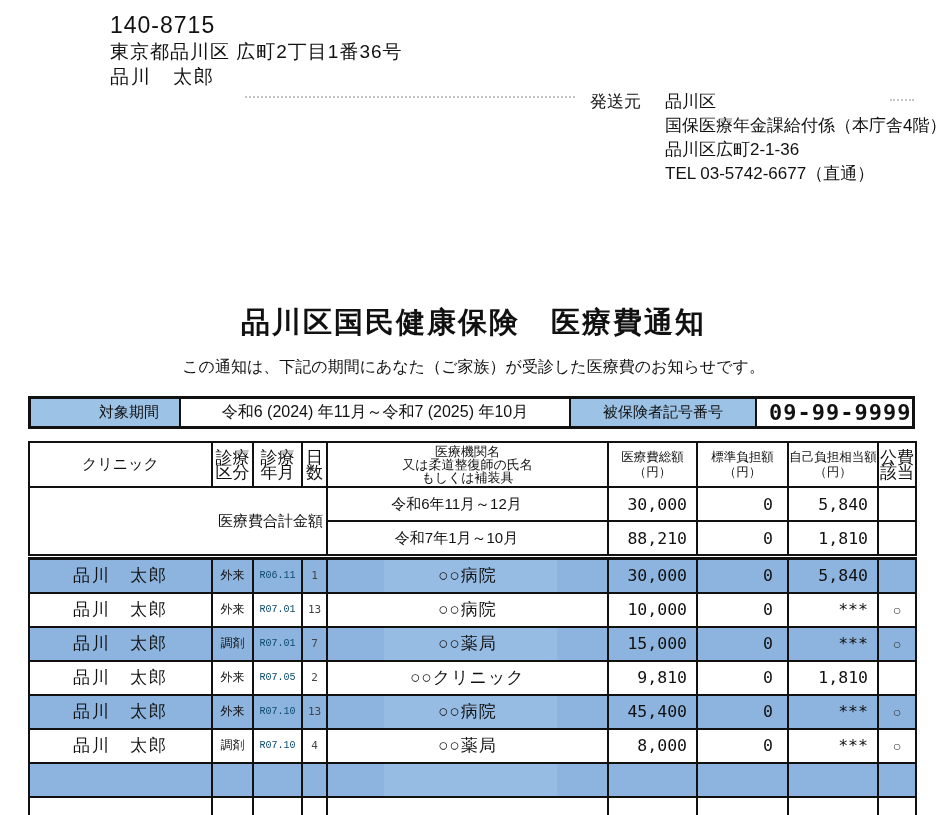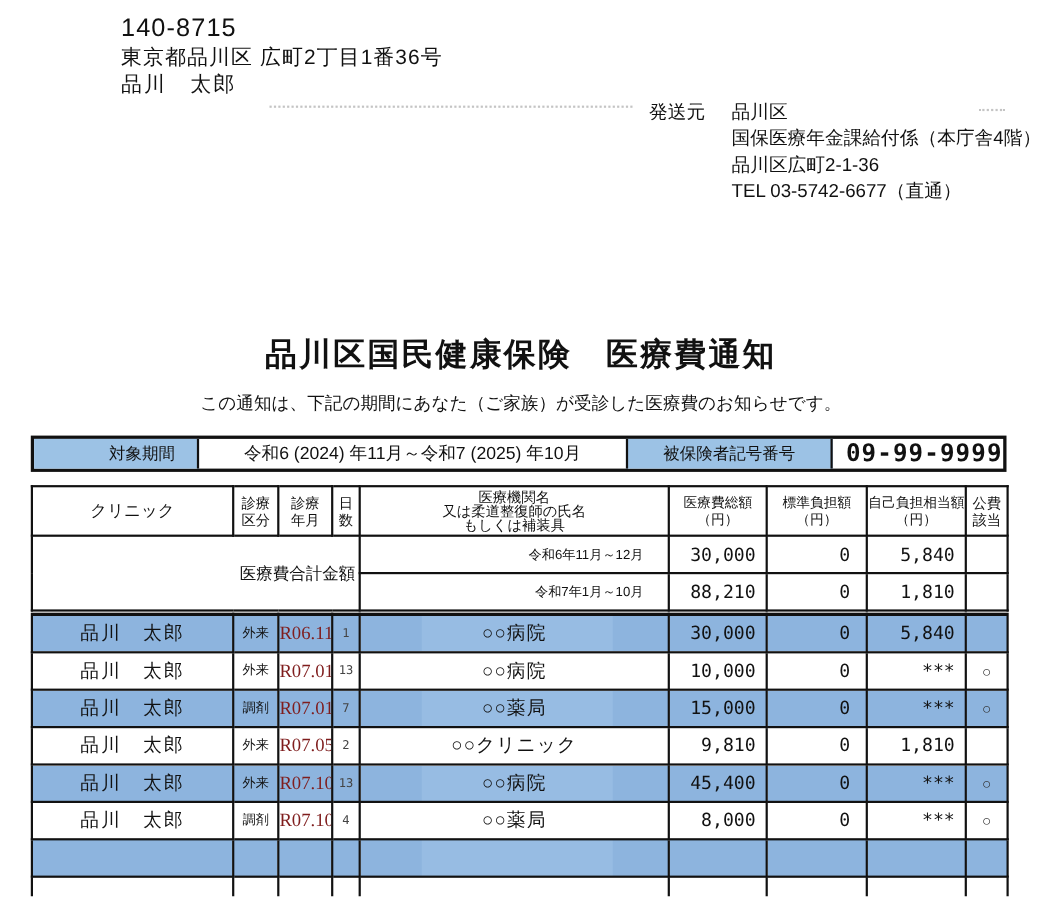--- a/index.html
+++ b/index.html
@@ -35,30 +35,30 @@
       font-family:"DejaVu Sans Mono",monospace;font-size:22px;font-weight:bold;letter-spacing:1px;}
 
   
   table{border-collapse:collapse;table-layout:fixed;position:absolute;left:28px;}
   td,th{border:2px solid #111;padding:0;overflow:hidden;vertical-align:middle;text-align:center;
         font-weight:normal;}
   .sumtab{top:441px;width:887px;}
   .dettab{top:557px;width:887px;border-top:3px solid #111;}
   .pre{white-space:pre-line;}
   th.h-patient{font-size:15px;}
-  th.h-sm{font-size:13px;line-height:15px;}
+  th.h-sm{font-size:17px;line-height:15px;}
   th.h-prov{font-size:13px;line-height:13px;}
   th.h-amt{font-size:12.5px;line-height:15px;}
   .sum-label{text-align:right;padding-right:3px;font-size:15px;}
-  .sum-period{text-align:right;padding-right:22px;font-size:12px;}
+  .sum-period{text-align:center;padding-right:22px;font-size:15px;}
   td.amt{font-family:"DejaVu Sans Mono",monospace;font-size:16.5px;text-align:right;padding-right:9px;}
   td.amt0{font-family:"DejaVu Sans Mono",monospace;font-size:16.5px;text-align:right;padding-right:14px;}
   td.patient{font-size:17px;letter-spacing:2px;}
   td.cat{font-size:12px;}
-  td.month{font-family:Liberation Serif, serif;font-size:17px;color:#7f1d1d;}
+  td.month{font-family:Liberation Mono, monospace;font-size:10px;color:#0c4a6e;}
   td.days{font-family:"DejaVu Sans Mono",monospace;font-size:11px;color:#444;}
   td.provider{font-size:17px;letter-spacing:1px;}
   td.pub{font-size:14px;color:#333;}
   tr.hl td{background:#8DB4DE;}
   tr.hl td.provider{background:linear-gradient(90deg,#8DB4DE 0 20%,#97BCE3 20% 82%,#8DB4DE 82%);}
 </style>
 </head>
 <body>
 
 <div class="page">

